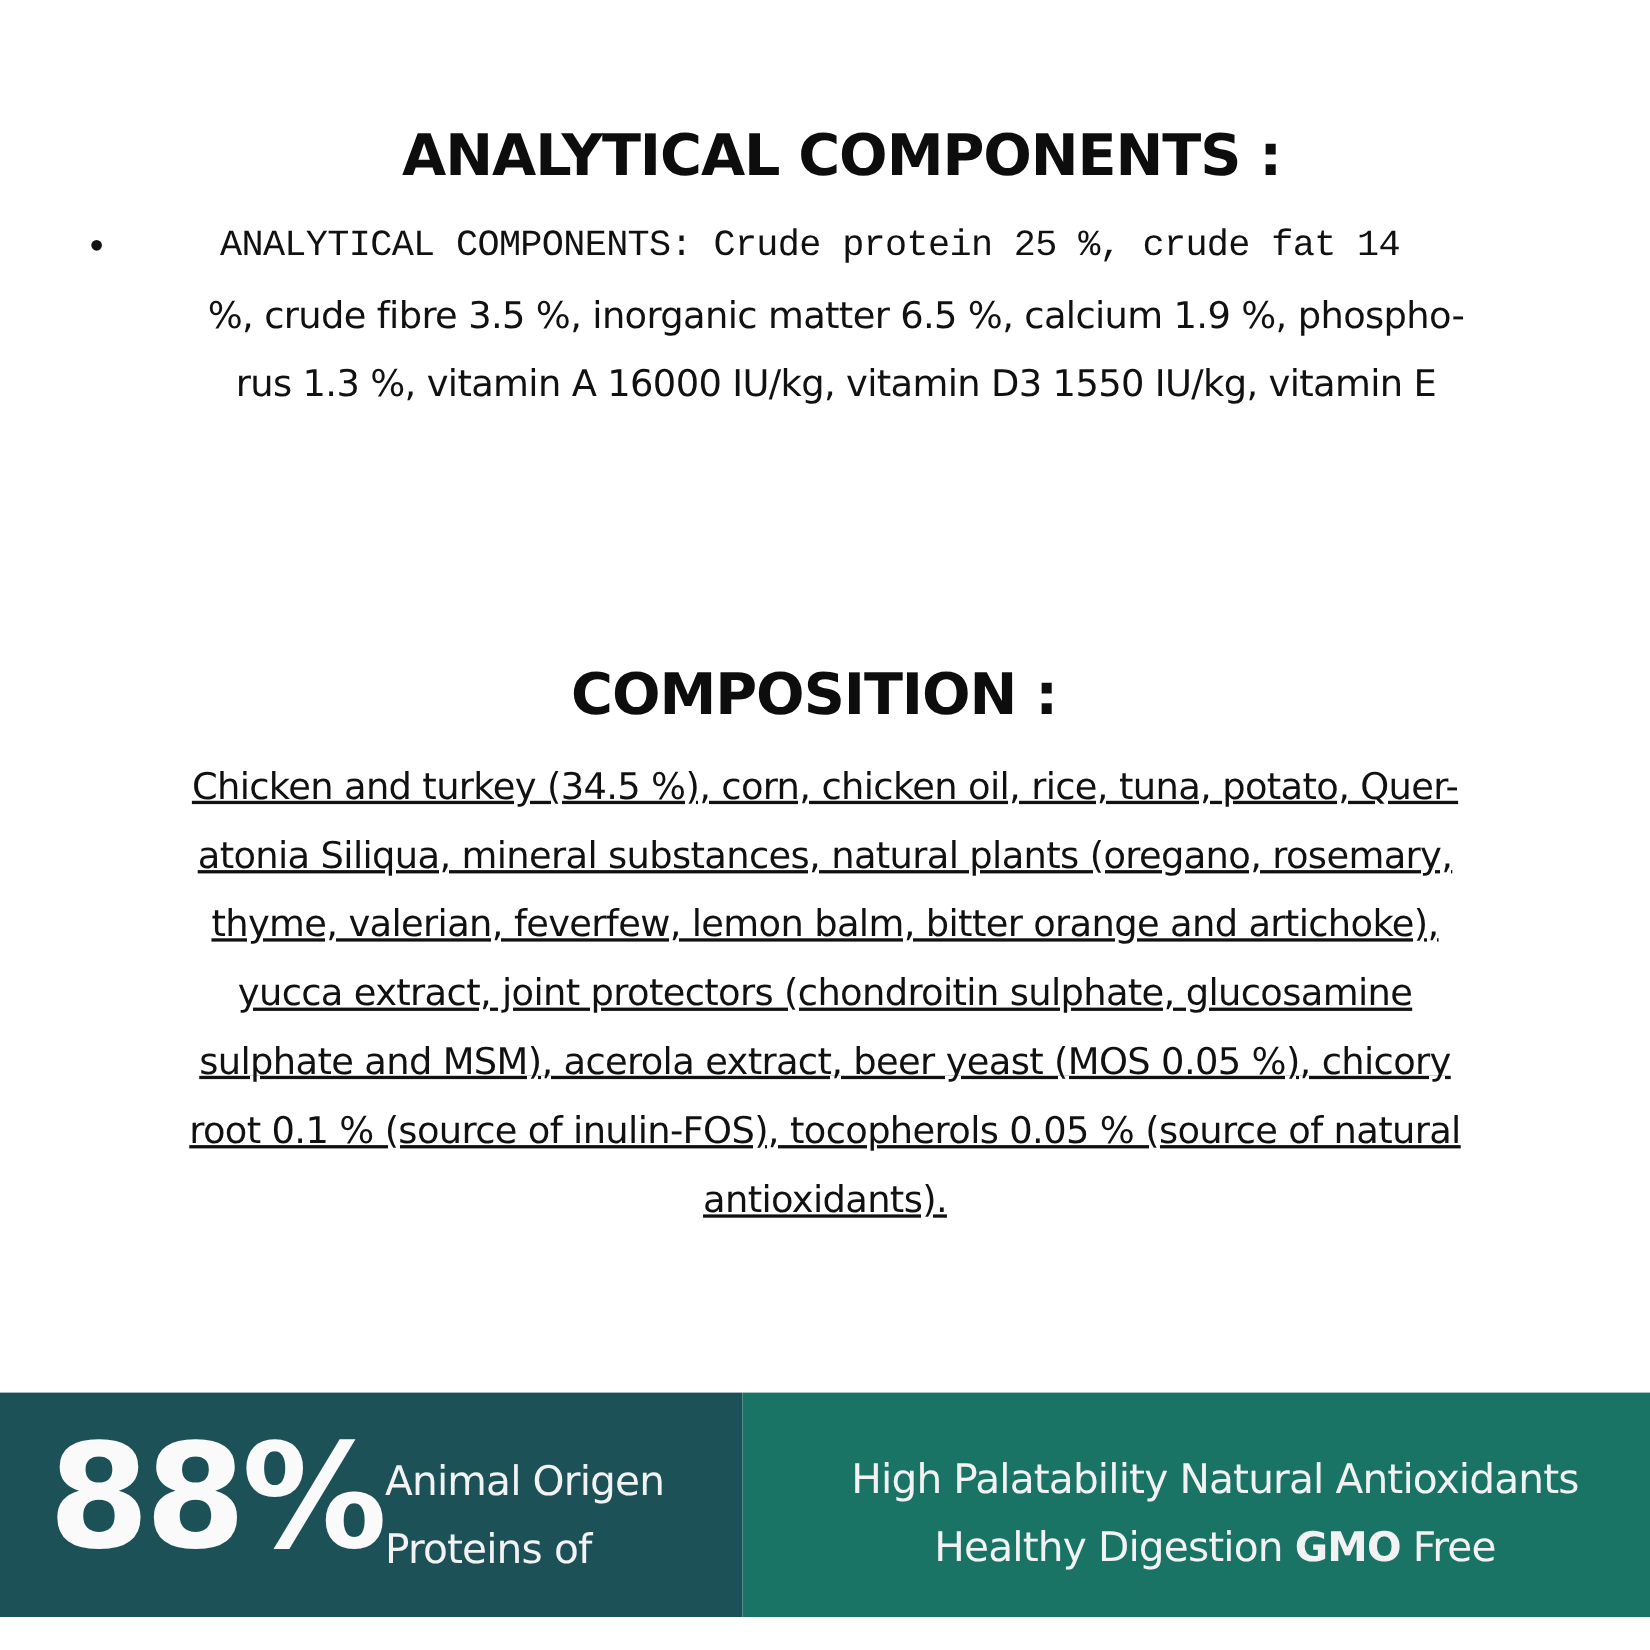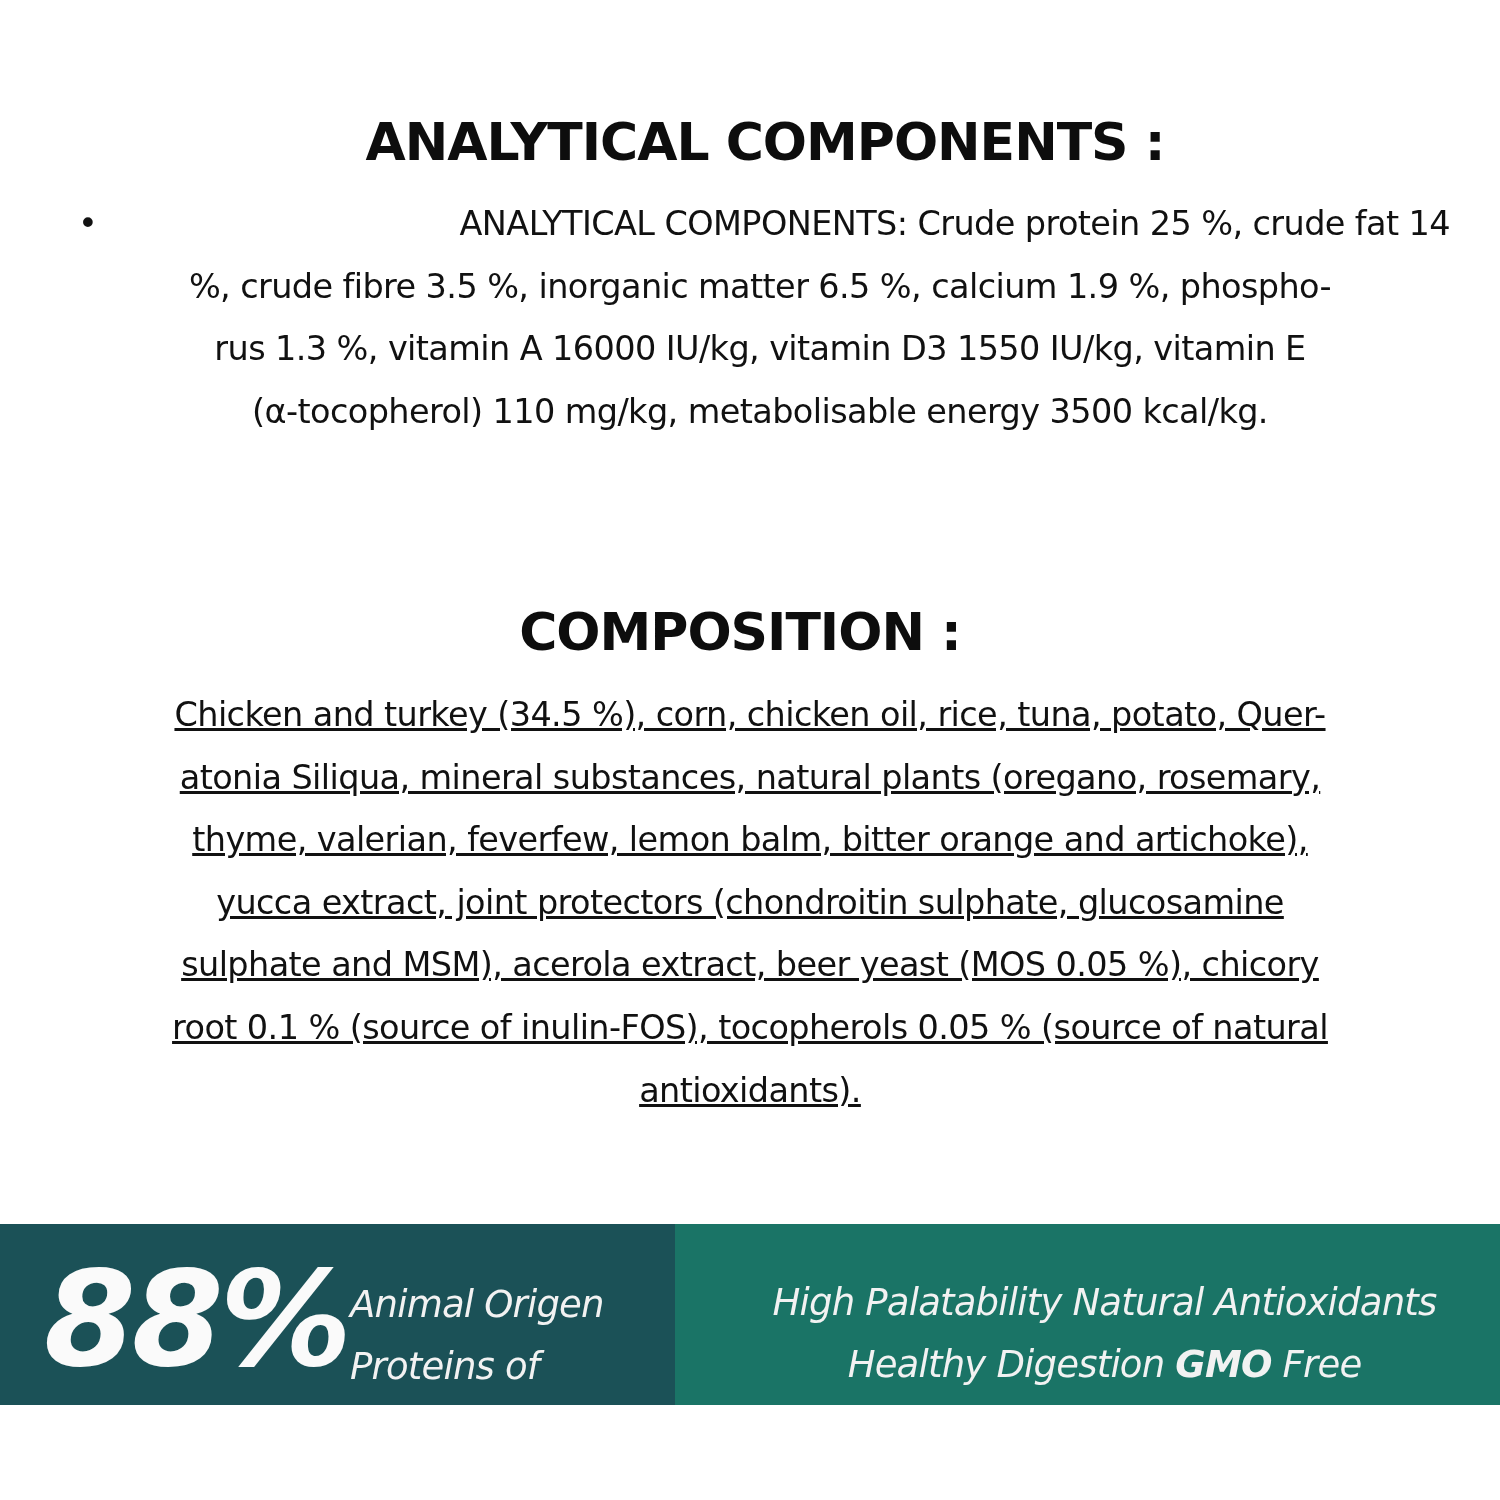--- a/index.html
+++ b/index.html
@@ -14,21 +14,21 @@
     }
     #h1 { top: 112px; left: 15px; }
     #h2 { top: 602px; left: -10px; }
     .para {
       position: absolute; text-align: center; font-size: 33.5px; line-height: 62.6px;
       color: #111111; letter-spacing: -0.6px;
     }
     #analytic { left: 70px; width: 1380px; top: 193px; }
     #analytic .bullet { position: absolute; left: 8px; top: 0; }
     #composition { left: 50px; width: 1400px; top: 684px; text-decoration: underline; }
-    .banner { position: absolute; top: 1224px; height: 181px; font-style: italic; }
+    .banner { position: absolute; top: 1266px; height: 204px; }
     #banner-left { left: 0; width: 675px; background: #1b5157; }
     #banner-right { left: 675px; width: 825px; background: #1a7466; }
     .big-pct {
       position: absolute; left: 44px; top: 18px; font-size: 132px; font-weight: bold;
       color: #fafafa; letter-spacing: -4px; font-family: "DejaVu Sans", sans-serif;
     }
     .pct-label {
       position: absolute; left: 350px; top: 50px; font-size: 37px; line-height: 62px; color: #f2f2f2;
       letter-spacing: -0.8px;
     }
@@ -38,24 +38,23 @@
     }
     .features b { font-weight: bold; }
   </style>
 </head>
 <body>
 
 <div id="h1" class="heading">ANALYTICAL COMPONENTS :</div>
 
 <div id="analytic" class="para">
   <span class="bullet">•</span>
-  <div style="padding-left:130px;text-align:right;">ANALYTICAL COMPONENTS: Crude protein 25 %, crude fat 14</div>
+  <div style="padding-left:130px;text-align:left;font-family:Liberation Mono, monospace;">ANALYTICAL COMPONENTS: Crude protein 25 %, crude fat 14</div>
   <div>%, crude fibre 3.5 %, inorganic matter 6.5 %, calcium 1.9 %, phospho-</div>
   <div>rus 1.3 %, vitamin A 16000 IU/kg, vitamin D3 1550 IU/kg, vitamin E</div>
-  <div>(α-tocopherol) 110 mg/kg, metabolisable energy 3500 kcal/kg.</div>
 </div>
 
 <div id="h2" class="heading">COMPOSITION :</div>
 
 <div id="composition" class="para">
   <div>Chicken and turkey (34.5 %), corn, chicken oil, rice, tuna, potato, Quer-</div>
   <div>atonia Siliqua, mineral substances, natural plants (oregano, rosemary,</div>
   <div>thyme, valerian, feverfew, lemon balm, bitter orange and artichoke),</div>
   <div>yucca extract, joint protectors (chondroitin sulphate, glucosamine</div>
   <div>sulphate and MSM), acerola extract, beer yeast (MOS 0.05 %), chicory</div>

